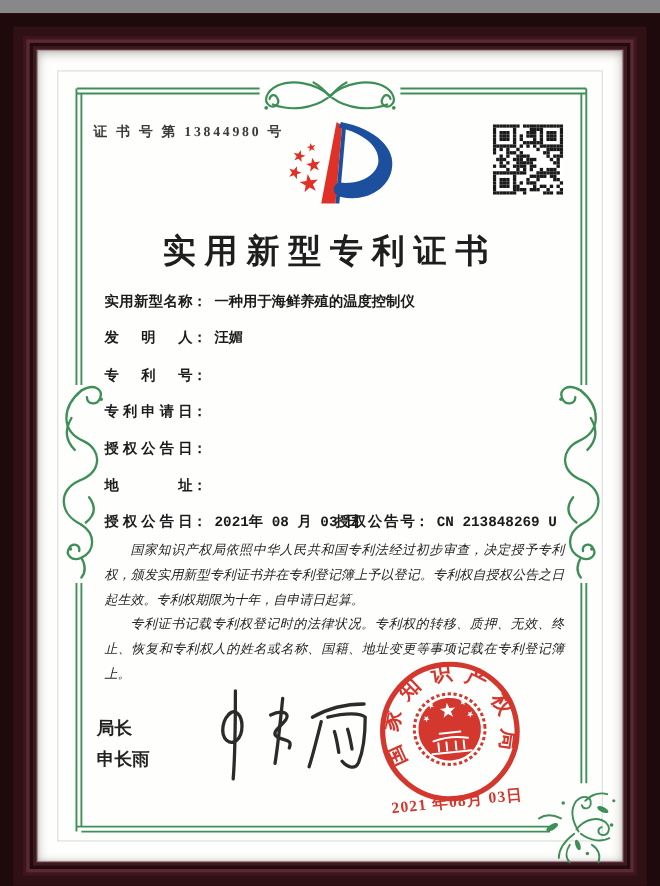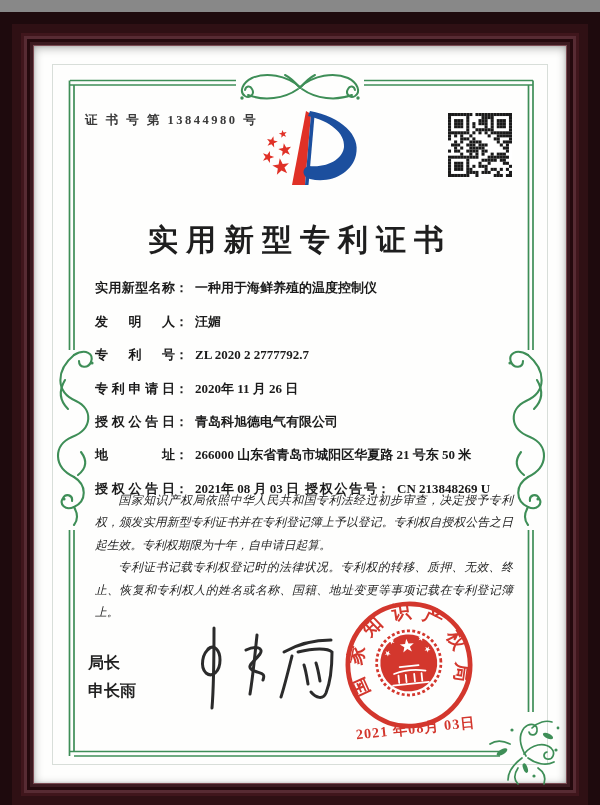--- a/index.html
+++ b/index.html
@@ -7,24 +7,24 @@
          font-family:"Liberation Serif","DejaVu Serif",serif;}
   
   .frame{position:absolute;inset:0;background:#2a1014;}
   .mat{position:absolute;inset:34px;background:#fefefd;
        box-shadow:0 0 0 1px #7b4a52,0 0 0 4px #3c1a20,0 0 0 7px #24090d,
                   0 0 0 10px #572b33,0 0 0 13px #40161c,0 0 0 22px #2f1014,0 0 0 34px #1e0a0d,
                   inset 0 2px 10px rgba(0,0,0,.30), inset 0 0 3px rgba(0,0,0,.18);}
   .mat::after{content:"";position:absolute;inset:18px;border:1px solid rgba(120,140,125,.28);pointer-events:none;}
   .abs{position:absolute;}
   .cert-no{left:85px;top:100px;font-size:12.5px;letter-spacing:2.5px;color:#3a3a3a;font-weight:600;}
-  .title{left:0;right:0;top:208px;text-align:center;font-size:30px;font-weight:700;
+  .title{left:0;right:0;top:196px;text-align:center;font-size:30px;font-weight:700;
          letter-spacing:8px;color:#1e1e1e;}
   .fields{left:95px;top:253px;width:422px;font-size:13px;font-weight:600;color:#1b1b1b;}
-  .frow{display:flex;align-items:flex-end;height:33.4px;line-height:20px;white-space:nowrap;}
+  .frow{display:flex;align-items:flex-start;height:33.4px;line-height:20px;white-space:nowrap;font-family:Liberation Mono, monospace;}
   .flabel{display:inline-block;width:80px;flex:none;text-align:justify;text-align-last:justify;}
   .fcolon{flex:none;margin-right:7px;}
   .fvalue{flex:none;}
   .gdate{width:110px;}
   .glabel{width:72px;}
   .paras{left:95px;top:477px;width:418px;font-size:11.8px;line-height:1.9;color:#242424;
          text-align:justify;font-weight:500;}
   .paras p{margin:0;text-indent:2em;font-style:italic;}
   .director{left:88px;top:637px;font-size:16px;font-weight:700;color:#222;line-height:28px;}
   .sig{left:180px;top:610px;}
@@ -370,36 +370,32 @@
         <span class="fvalue">一种用于海鲜养殖的温度控制仪</span>
     </div>
     <div class="frow">
       <span class="flabel">发明人</span>
         <span class="fcolon">：</span>
         <span class="fvalue">汪媚</span>
     </div>
     <div class="frow">
       <span class="flabel">专利号</span>
         <span class="fcolon">：</span>
-        <span class="fvalue">ZL 2020 2 2777792.7</span>
     </div>
     <div class="frow">
       <span class="flabel">专利申请日</span>
         <span class="fcolon">：</span>
-        <span class="fvalue">2020年 11 月 26 日</span>
     </div>
     <div class="frow">
       <span class="flabel">授权公告日</span>
         <span class="fcolon">：</span>
-        <span class="fvalue">青岛科旭德电气有限公司</span>
     </div>
     <div class="frow">
       <span class="flabel">地址</span>
         <span class="fcolon">：</span>
-        <span class="fvalue">266000 山东省青岛市城阳区华夏路 21 号东 50 米</span>
     </div>
     <div class="frow">
       <span class="flabel">授权公告日</span>
         <span class="fcolon">：</span>
         <span class="fvalue gdate">2021年 08 月 03 日</span>
         <span class="flabel glabel">授权公告号</span>
         <span class="fcolon">：</span>
         <span class="fvalue">CN 213848269 U</span>
     </div>
   </div>

